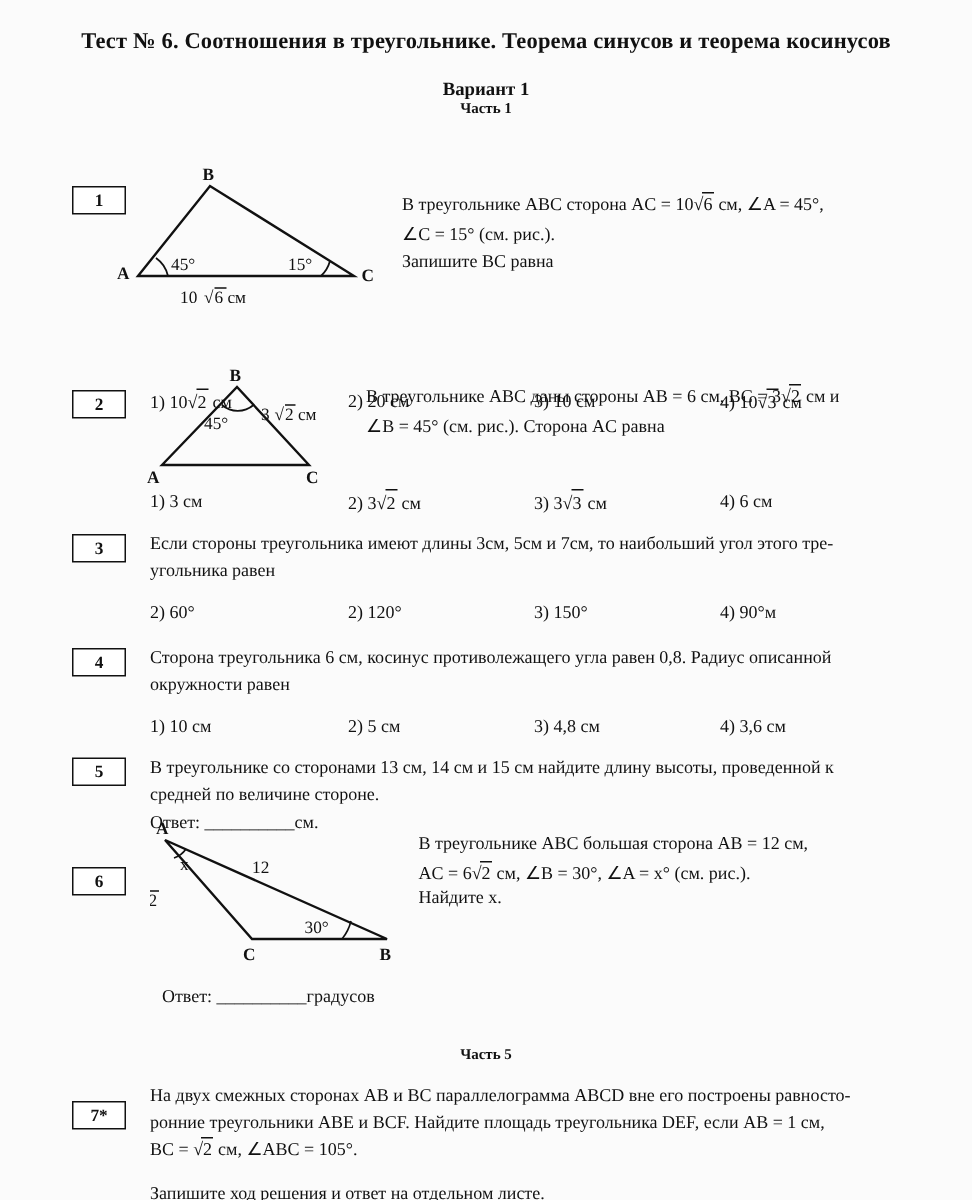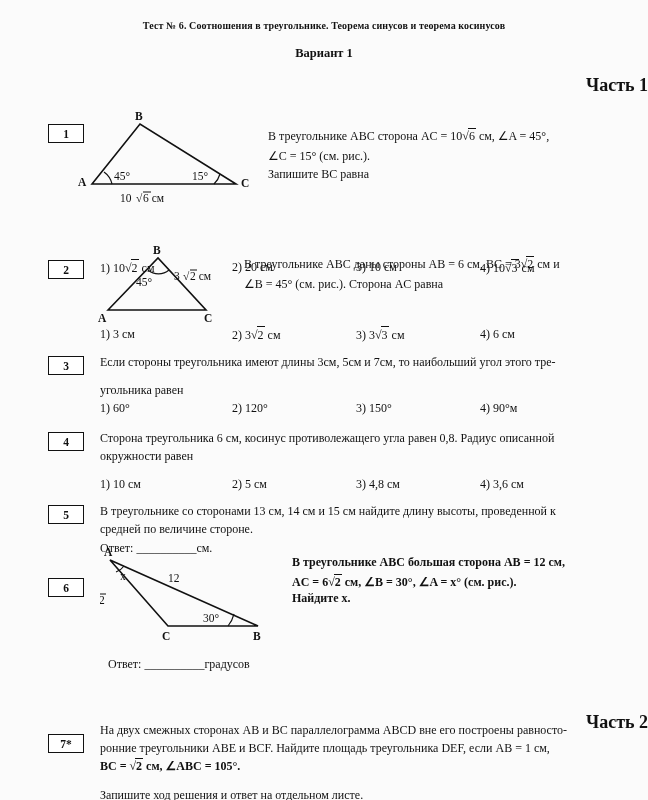--- a/index.html
+++ b/index.html
@@ -18,35 +18,34 @@
   .page {
     position: relative;
     width: 648px;
     height: 800px;
     padding: 0;
     box-sizing: border-box;
   }
   .title {
     text-align: center;
     font-weight: bold;
-    font-size: 10px;
+    font-size: 15px;
     margin-top: 20px;
     letter-spacing: 0.1px;
   }
   .variant {
     text-align: center;
     font-weight: bold;
     font-size: 12.5px;
     margin-top: 15px;
   }
   .part {
-    text-align: right;
-    font-weight: bold;
-    font-size: 18px;
-    margin-top: 14px;
+    text-align: center;
+    font-weight: bold;
+    font-size: 10px;
   }
   .qnum {
     width: 34px;
     height: 17px;
     border: 1.3px solid #111;
     display: flex;
     align-items: center;
     justify-content: center;
     font-size: 11.5px;
     font-weight: bold;
@@ -172,25 +171,25 @@
       <span style="width:124px;">3) 3<span class="sqrt">√<span class="rad">3</span></span> см</span>
       <span>4) 6 см</span>
     </div>
   </div>
 
   <div class="abs" style="left:48px; top:336px;">
     <div class="qnum">3</div>
   </div>
   <div class="abs body-text" style="left:100px; top:334px; width:510px;">
     <div>Если стороны треугольника имеют длины 3см, 5см и 7см, то наибольший угол этого тре-</div>
-    <div style="margin-top:12px;">угольника равен</div>
+    <div style="margin-top:2px;">угольника равен</div>
   </div>
   <div class="abs body-text" style="left:100px; top:380px; width:510px;">
     <div class="answers">
-      <span style="width:132px;">1) 60°</span>
+      <span style="width:132px;">2) 60°</span>
       <span style="width:124px;">2) 120°</span>
       <span style="width:124px;">3) 150°</span>
       <span>4) 90°м</span>
     </div>
   </div>
 
   <div class="abs" style="left:48px; top:412px;">
     <div class="qnum">4</div>
   </div>
   <div class="abs body-text" style="left:100px; top:410px; width:510px;">
@@ -230,39 +229,39 @@
       <text class="lbl" x="20" y="32">x</text>
       <text class="lbl" x="103" y="74">30°</text>
       <text class="lbl" x="68" y="34">12</text>
       <text class="lbl" x="-16" y="56">6</text>
       <text class="lbl" x="-8" y="56">√</text>
       <line x1="-1" y1="46" x2="6" y2="46" stroke="#111" stroke-width="1"></line>
       <text class="lbl" x="-1" y="56">2</text>
     </svg>
   </div>
 
-  <div class="abs body-text" style="left:292px; top:534px; width:320px;font-weight:bold;">
+  <div class="abs body-text" style="left:279px; top:534px; width:320px;">
     <div>
       В треугольнике ABC большая сторона AB = 12 см,
     </div>
     <div style="margin-top:4px;">
       AC = 6<span class="sqrt">√<span class="rad">2</span></span> см, ∠B = 30°, ∠A = x° (см. рис.).
     </div>
     <div style="">Найдите x.</div>
   </div>
 
   <div class="abs body-text" style="left:108px; top:636px;">Ответ: __________градусов</div>
 
-  <div class="abs part" style="left:0; top:678px; width:648px;">Часть 2</div>
+  <div class="abs part" style="left:0; top:678px; width:648px;">Часть 5</div>
 
   <div class="abs" style="left:48px; top:714px;">
     <div class="qnum">7*</div>
   </div>
   <div class="abs body-text" style="left:100px; top:702px; width:520px;">
     <div>На двух смежных сторонах AB и BC параллелограмма ABCD вне его построены равносто-</div>
     <div style="margin-top:2px;">ронние треугольники ABE и BCF. Найдите площадь треугольника DEF, если AB = 1 см,</div>
-    <div style="margin-top:2px;font-weight:bold;">
+    <div style="margin-top:2px;">
       BC = <span class="sqrt">√<span class="rad">2</span></span> см, ∠ABC = 105°.
     </div>
     <div style="margin-top:12px;">Запишите ход решения и ответ на отдельном листе.</div>
   </div>
 
 </div>
 
 </body></html>

